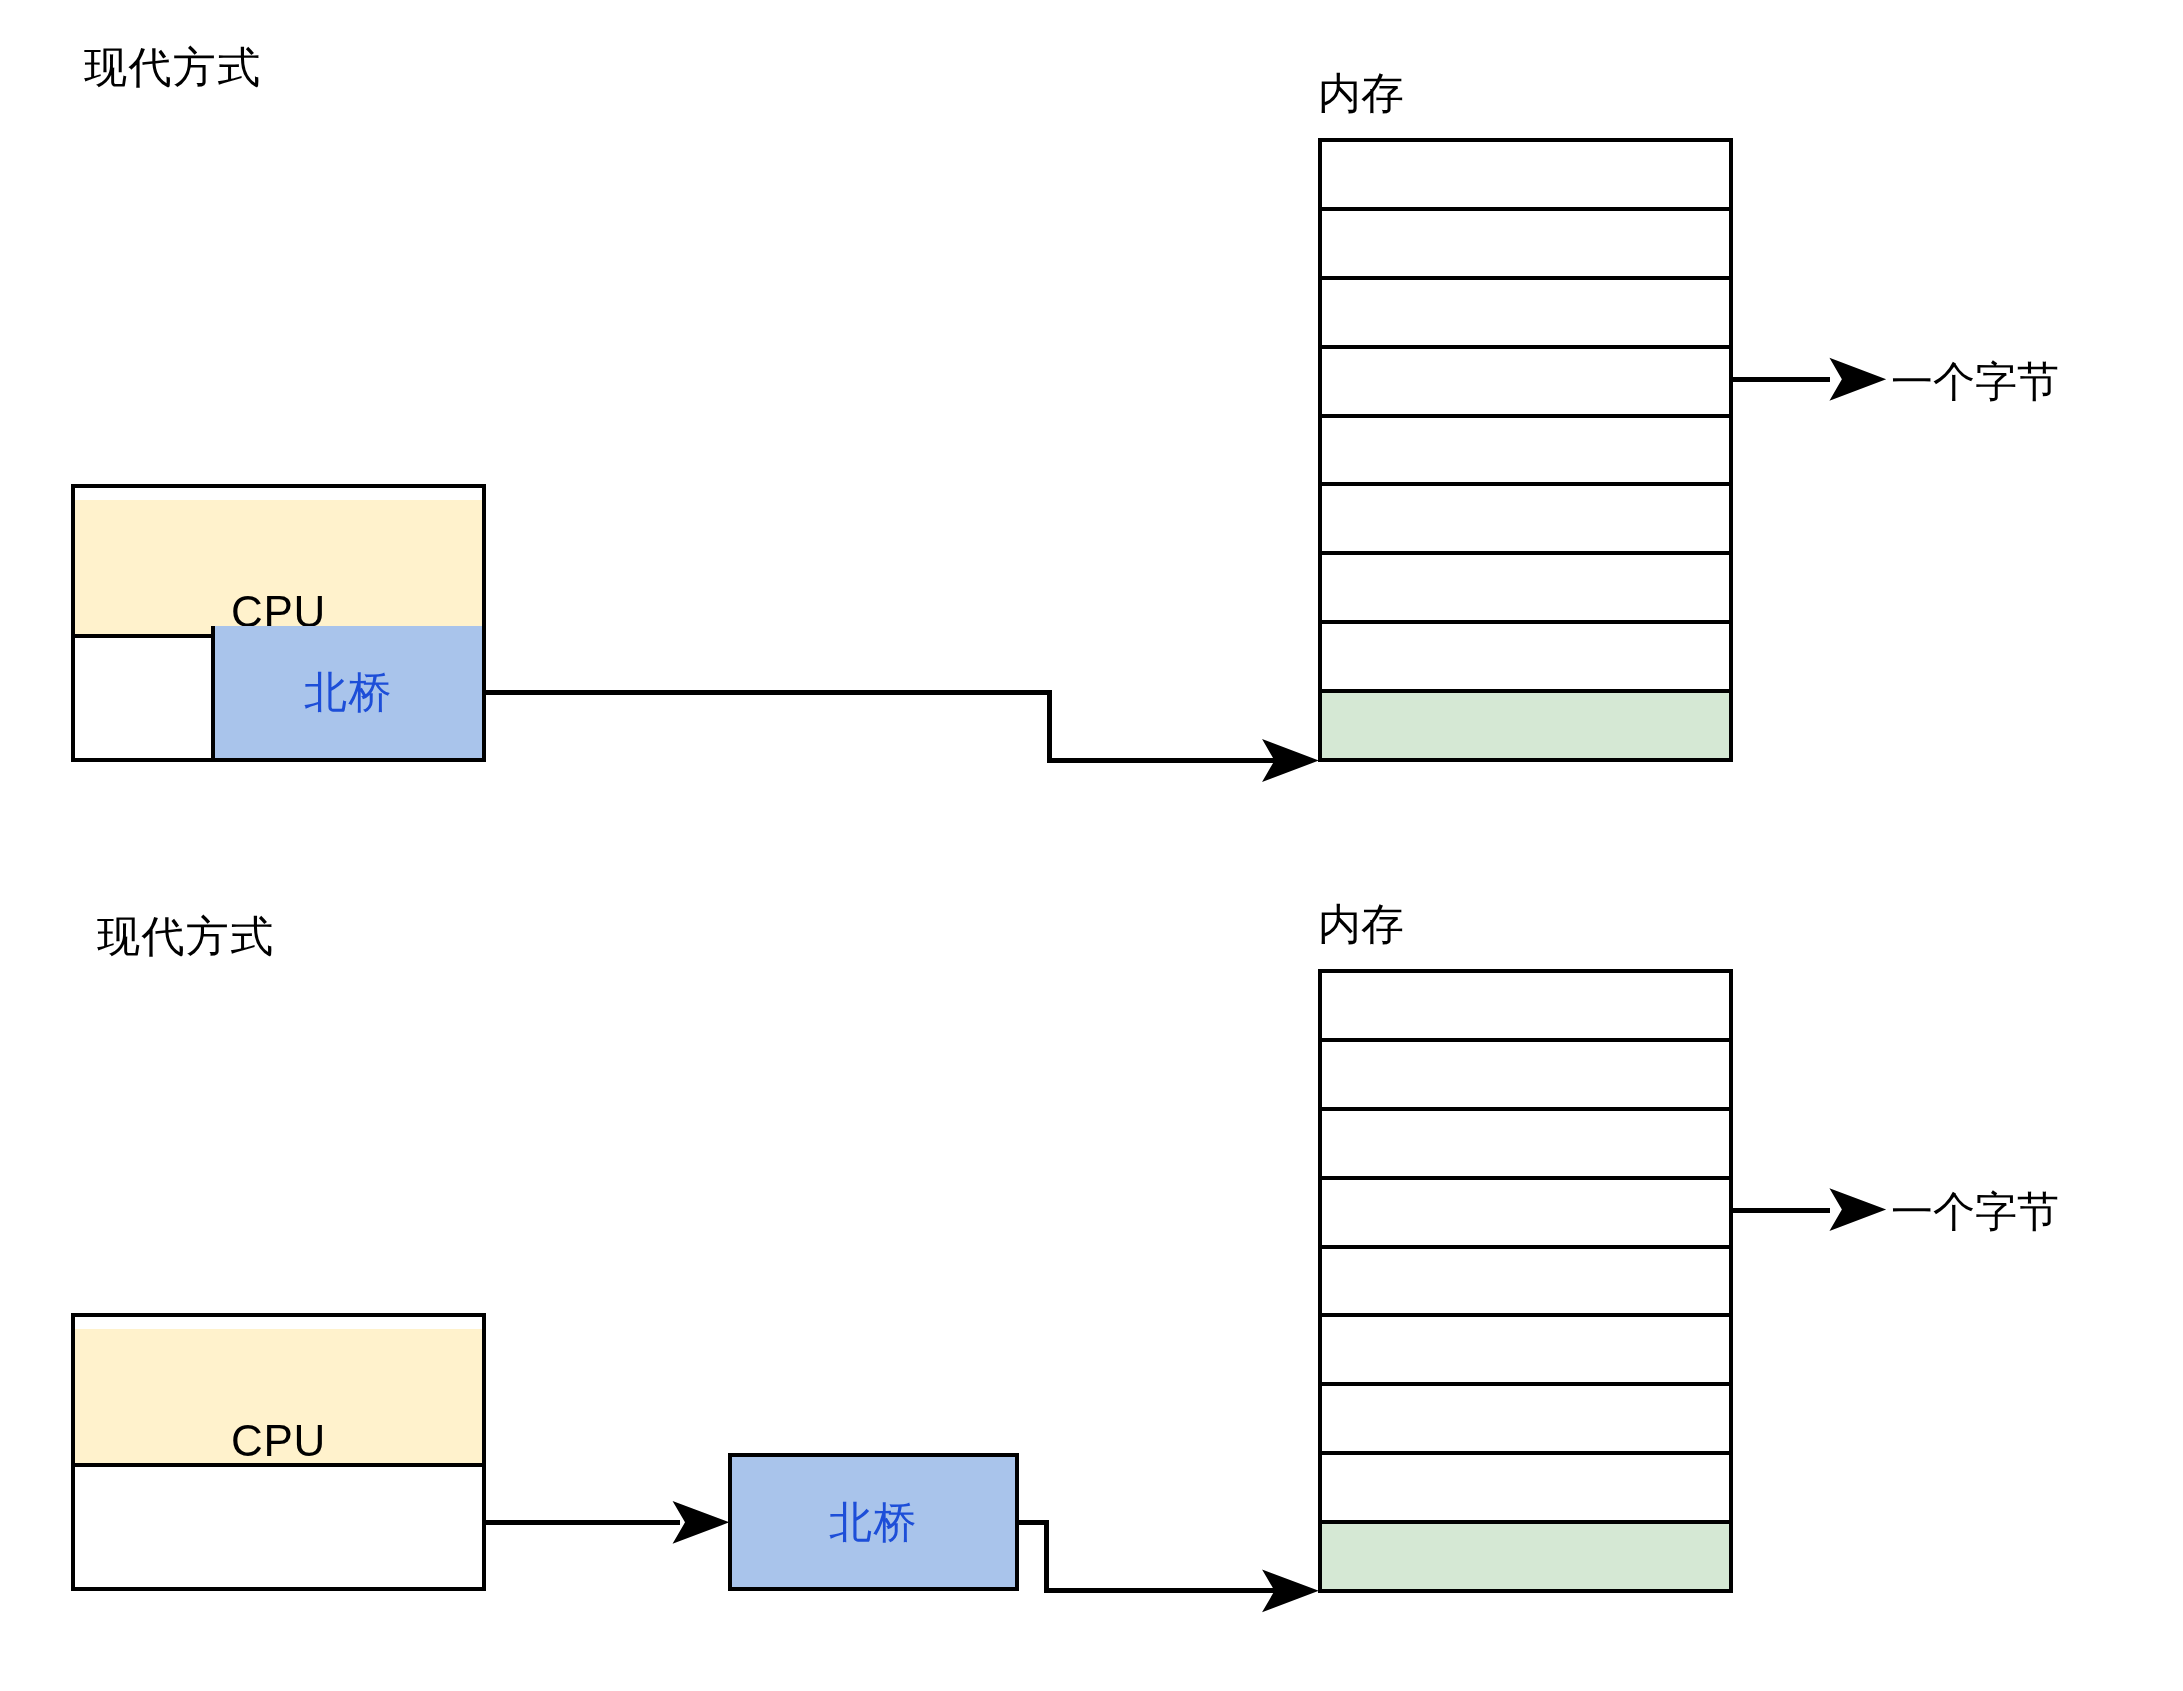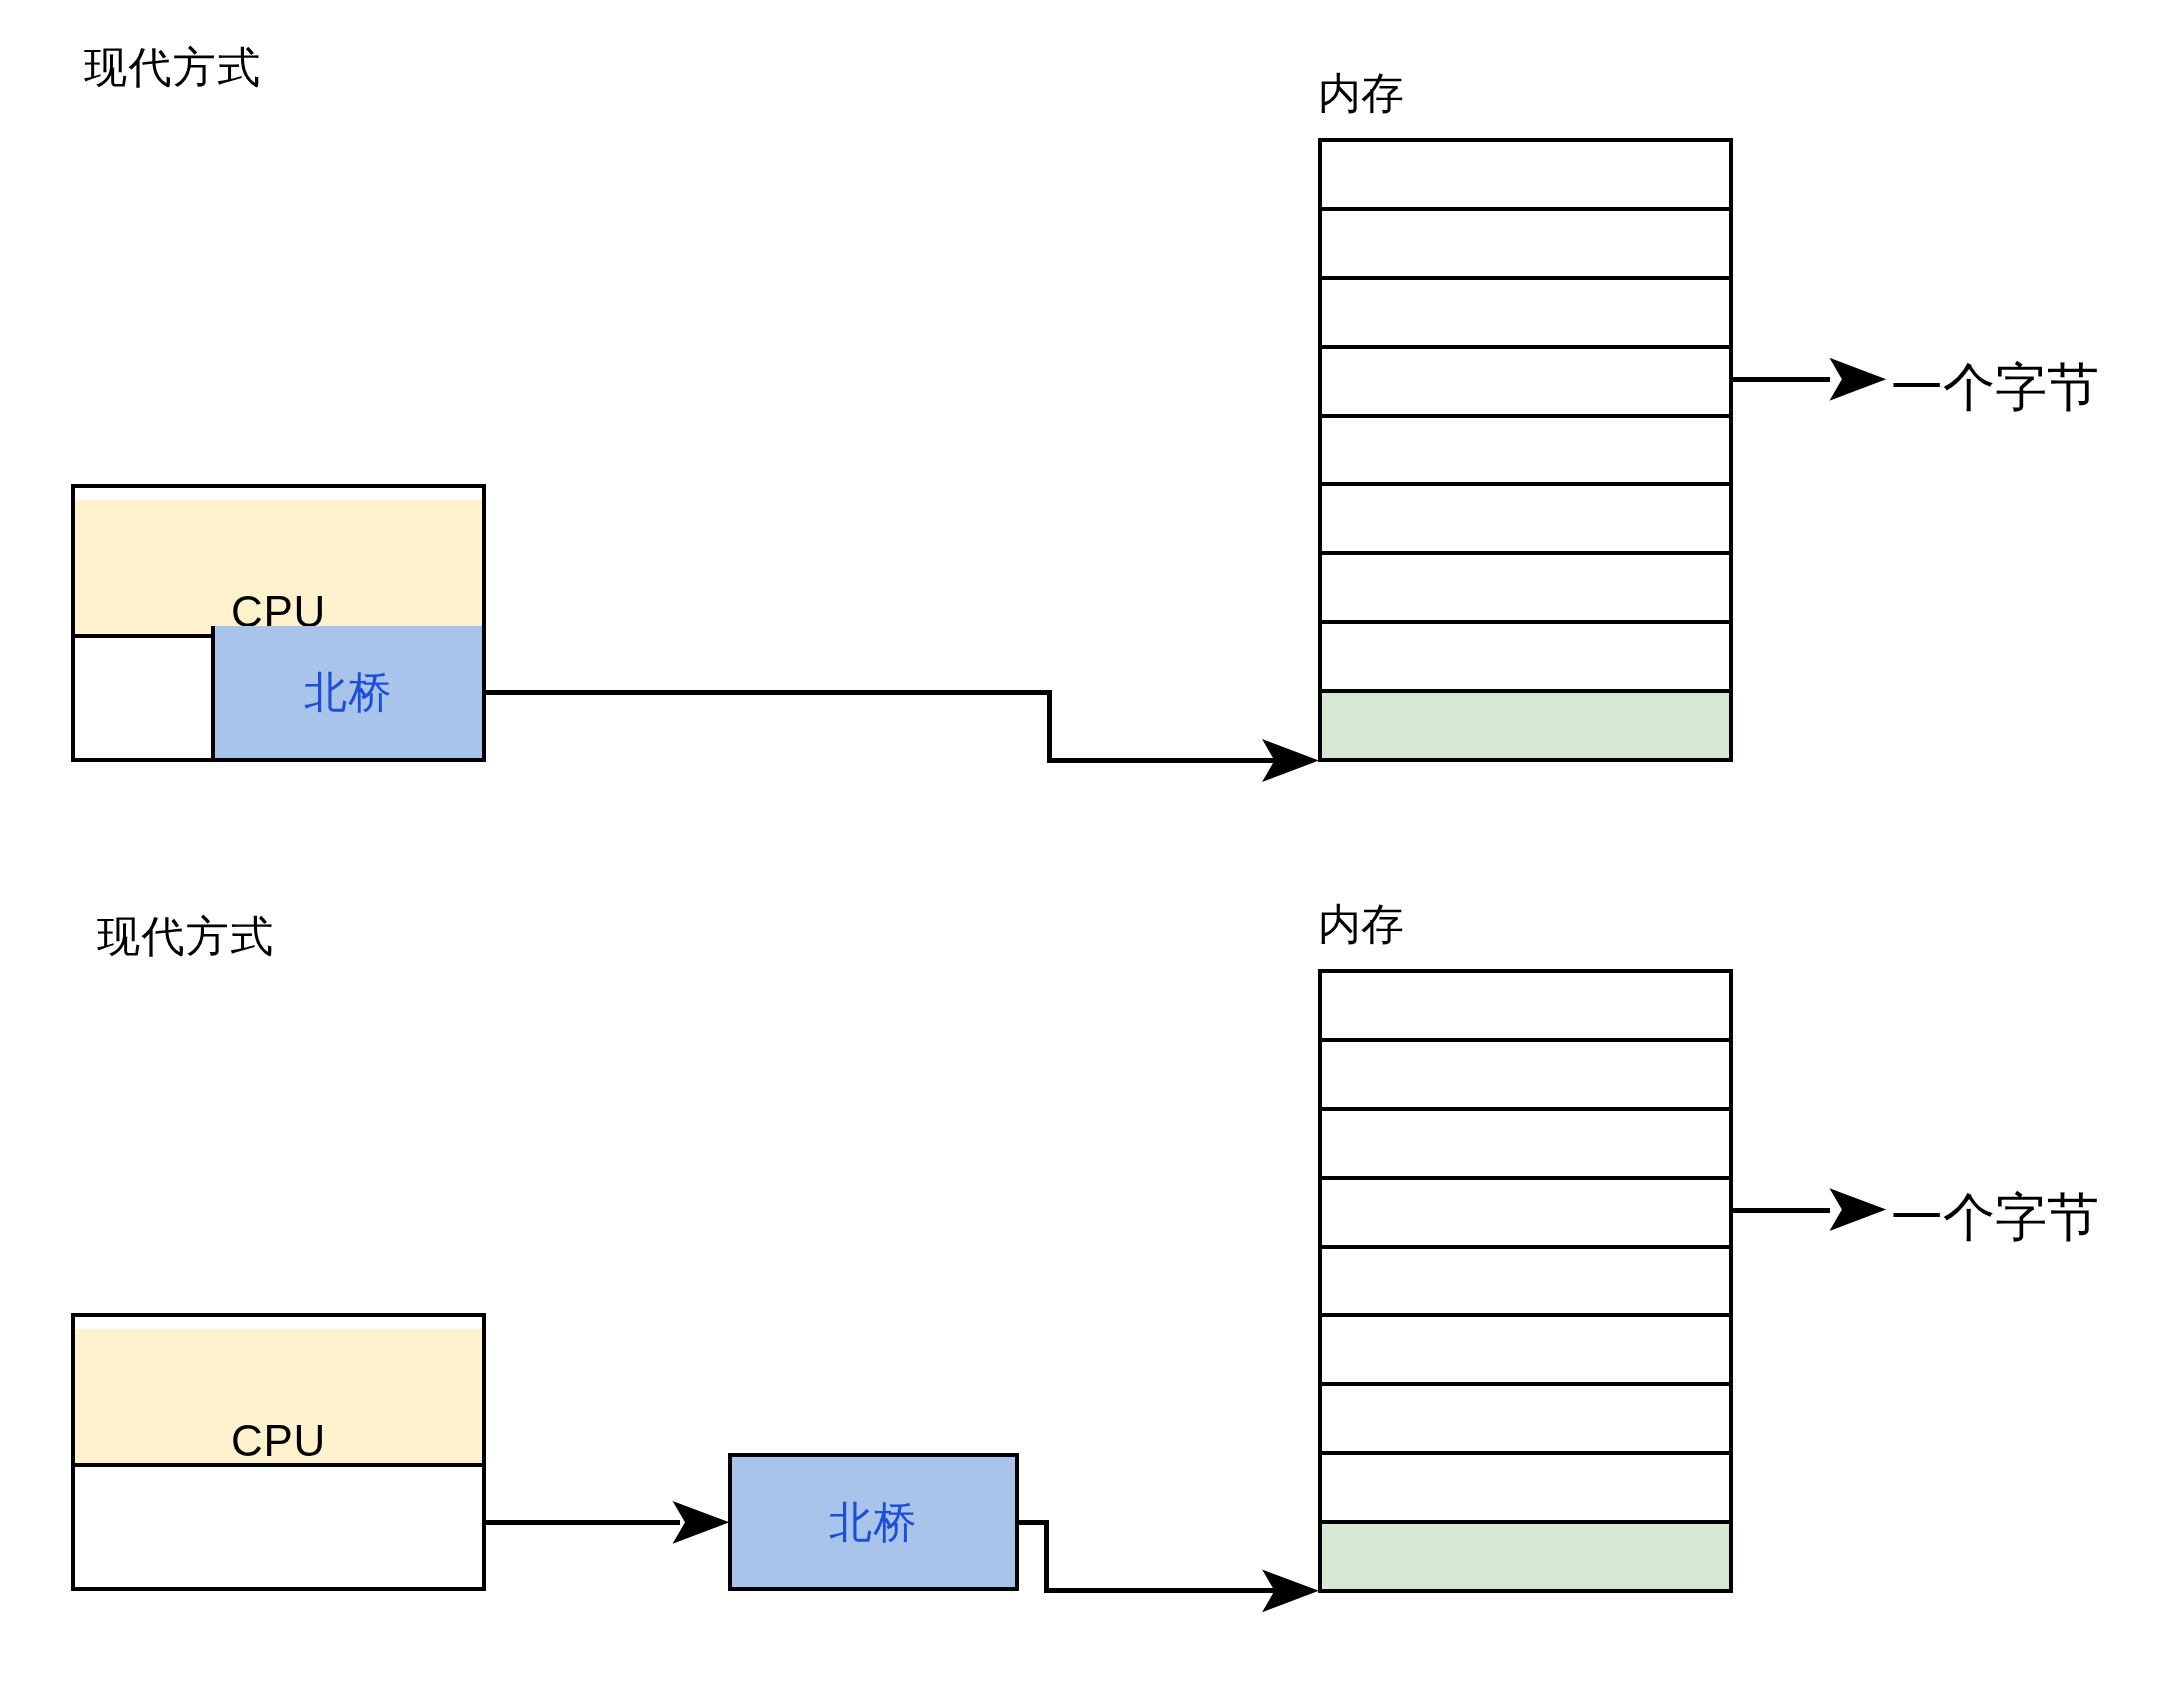--- a/index.html
+++ b/index.html
@@ -28,21 +28,21 @@
   .mem-title {
     position: absolute;
     font-size: 43px;
     color: #000000;
     line-height: 1;
     white-space: nowrap;
     text-align: left;
   }
   .byte-label {
     position: absolute;
-    font-size: 52px;
+    font-size: 42px;
     color: #000000;
     line-height: 1;
     white-space: nowrap;
   }
   
   .mem-stack {
     position: absolute;
     box-sizing: border-box;
     border: 4.2px solid #000000;
     background: #ffffff;

